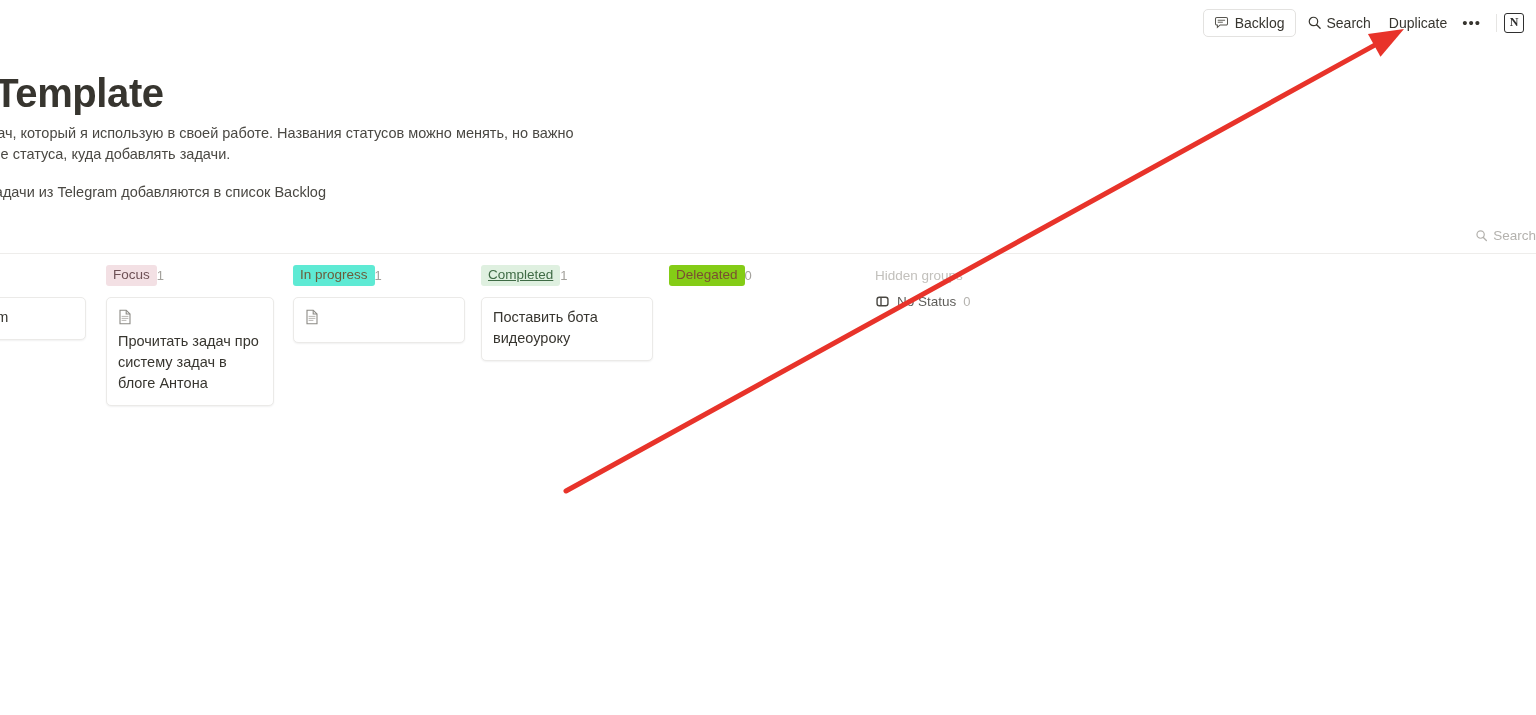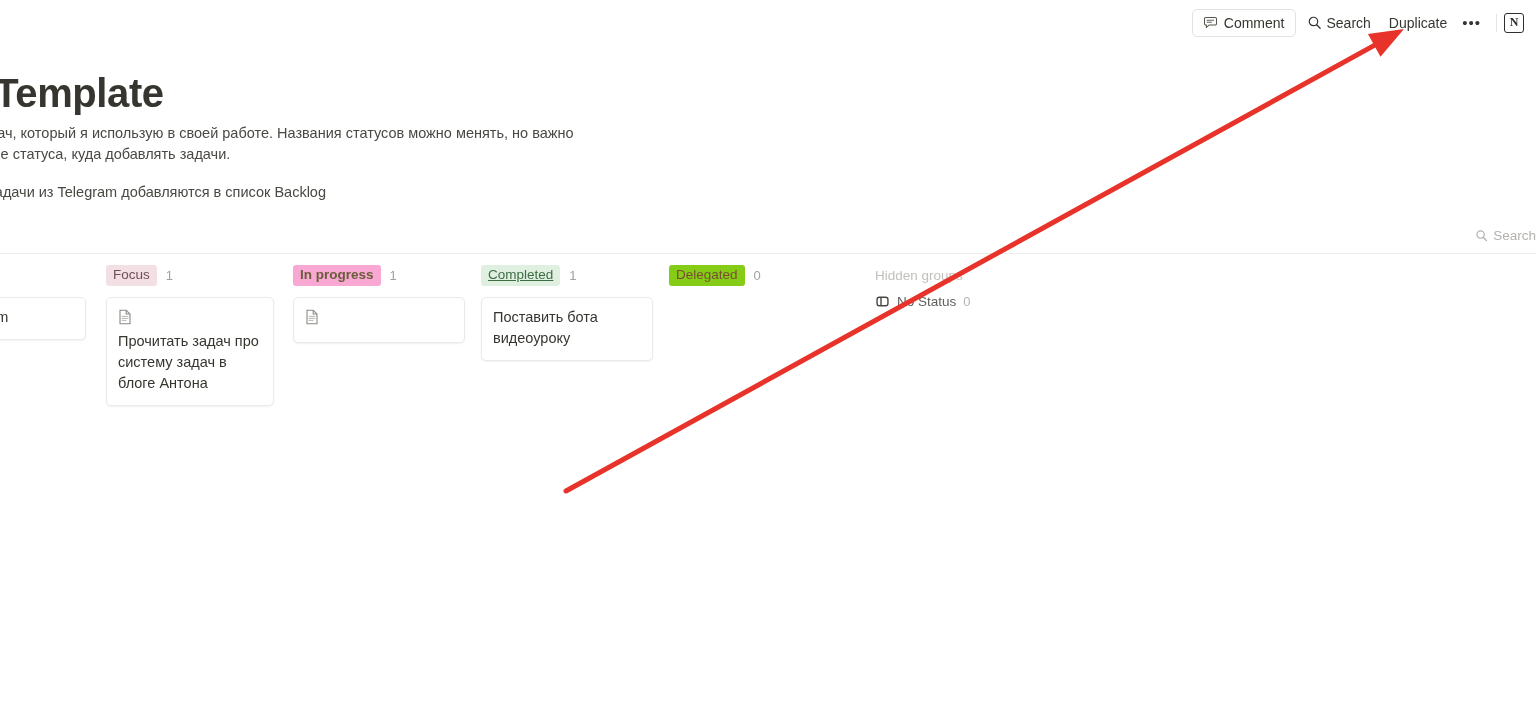--- a/index.html
+++ b/index.html
@@ -72,21 +72,21 @@
     height: 1px; background: #eeedeb;
   }
 
   
   .board {
     position: absolute; top: 218px; left: 0; right: 0; bottom: 0;
     display: flex; align-items: flex-start;
   }
   .col { flex: 0 0 auto; }
   .col-head {
-    display: flex; align-items: center; gap: 9px;
+    display: flex; align-items: center; 
     height: 24px; padding: 0 2px 0 0;
   }
   .chip {
     display: inline-block; padding: 1px 7px 2px;
     border-radius: 3px; font-size: 13.5px; line-height: 18px;
     white-space: nowrap;
   }
   .count { font-size: 13px; color: #a3a19c; }
   .cards { margin-top: 10px; display: flex; flex-direction: column; gap: 8px; }
   .card {
@@ -121,21 +121,21 @@
 
   <div class="topbar">
 
     <div class="comment-btn">
       <span class="icon">
         <svg width="15" height="15" viewBox="0 0 16 16">
           <path d="M3 2.6h10a1.4 1.4 0 0 1 1.4 1.4v5.2A1.4 1.4 0 0 1 13 10.6H6.6L3.6 13.2V10.6H3A1.4 1.4 0 0 1 1.6 9.2V4A1.4 1.4 0 0 1 3 2.6z" fill="none" stroke="#57554f" stroke-width="1.1"></path>
           <path d="M4.4 5.6h7M4.4 7.7h4.6" stroke="#57554f" stroke-width="1" stroke-linecap="round"></path>
         </svg>
       </span>
-      <span>Comment</span>
+      <span>Backlog</span>
     </div>
 
     <div class="tb-item">
       <span class="icon">
         <svg width="15" height="15" viewBox="0 0 16 16">
           <circle cx="6.9" cy="6.9" r="4.5" fill="none" stroke="#37352f" stroke-width="1.3"></circle>
           <path d="M10.3 10.4 14 14.1" stroke="#37352f" stroke-width="1.4" stroke-linecap="round"></path>
         </svg>
       </span>
       <span>Search</span>
@@ -196,21 +196,21 @@
           <div class="cards">
             <div class="card"><span class="doc-ic icon"><svg width="14" height="16" viewBox="0 0 14 16">
                   <path d="M2 1.2h6.2L12 5v9.8H2z" fill="none" stroke="#8c8a85" stroke-width="1.1"></path>
                   <path d="M8.2 1.2V5H12" fill="none" stroke="#8c8a85" stroke-width="1.1"></path>
                   <path d="M4 7.4h6M4 9.4h6M4 11.4h4" stroke="#b0aeaa" stroke-width="0.9" stroke-linecap="round"></path>
                 </svg></span><span class="card-title">Прочитать задач про систему задач в блоге Антона</span></div>
           </div>
         </div>
         <div class="col" style="margin-left: 19px; width: 172px;">
           <div class="col-head">
-            <span class="chip" style="background: #f9a8d4; color: rgb(107, 92, 58); font-weight: bold;">In progress</span>
+            <span class="chip" style="background: #5eead4; color: rgb(107, 92, 58);">In progress</span>
             <span class="count">1</span>
           </div>
           <div class="cards">
             <div class="card"><span class="doc-ic icon"><svg width="14" height="16" viewBox="0 0 14 16">
                   <path d="M2 1.2h6.2L12 5v9.8H2z" fill="none" stroke="#8c8a85" stroke-width="1.1"></path>
                   <path d="M8.2 1.2V5H12" fill="none" stroke="#8c8a85" stroke-width="1.1"></path>
                   <path d="M4 7.4h6M4 9.4h6M4 11.4h4" stroke="#b0aeaa" stroke-width="0.9" stroke-linecap="round"></path>
                 </svg></span></div>
           </div>
         </div>

